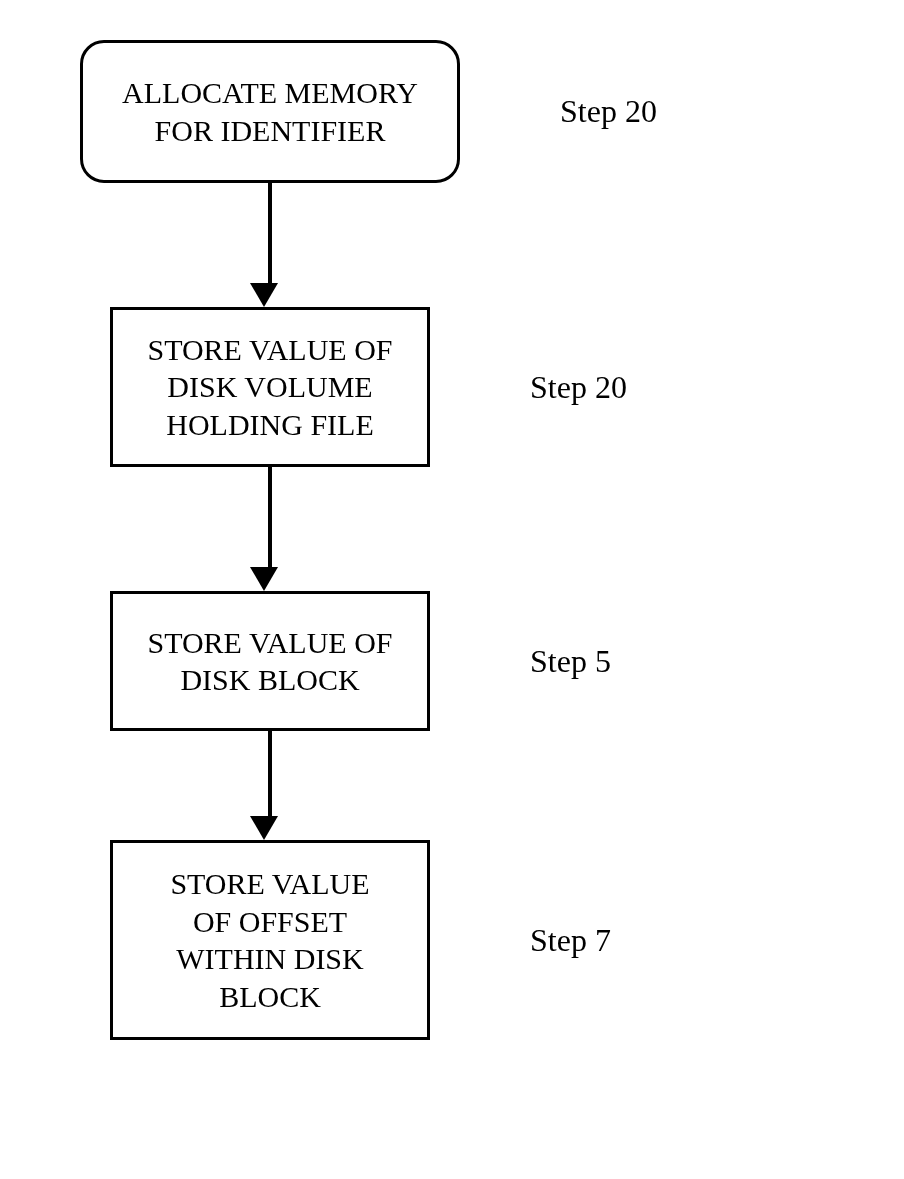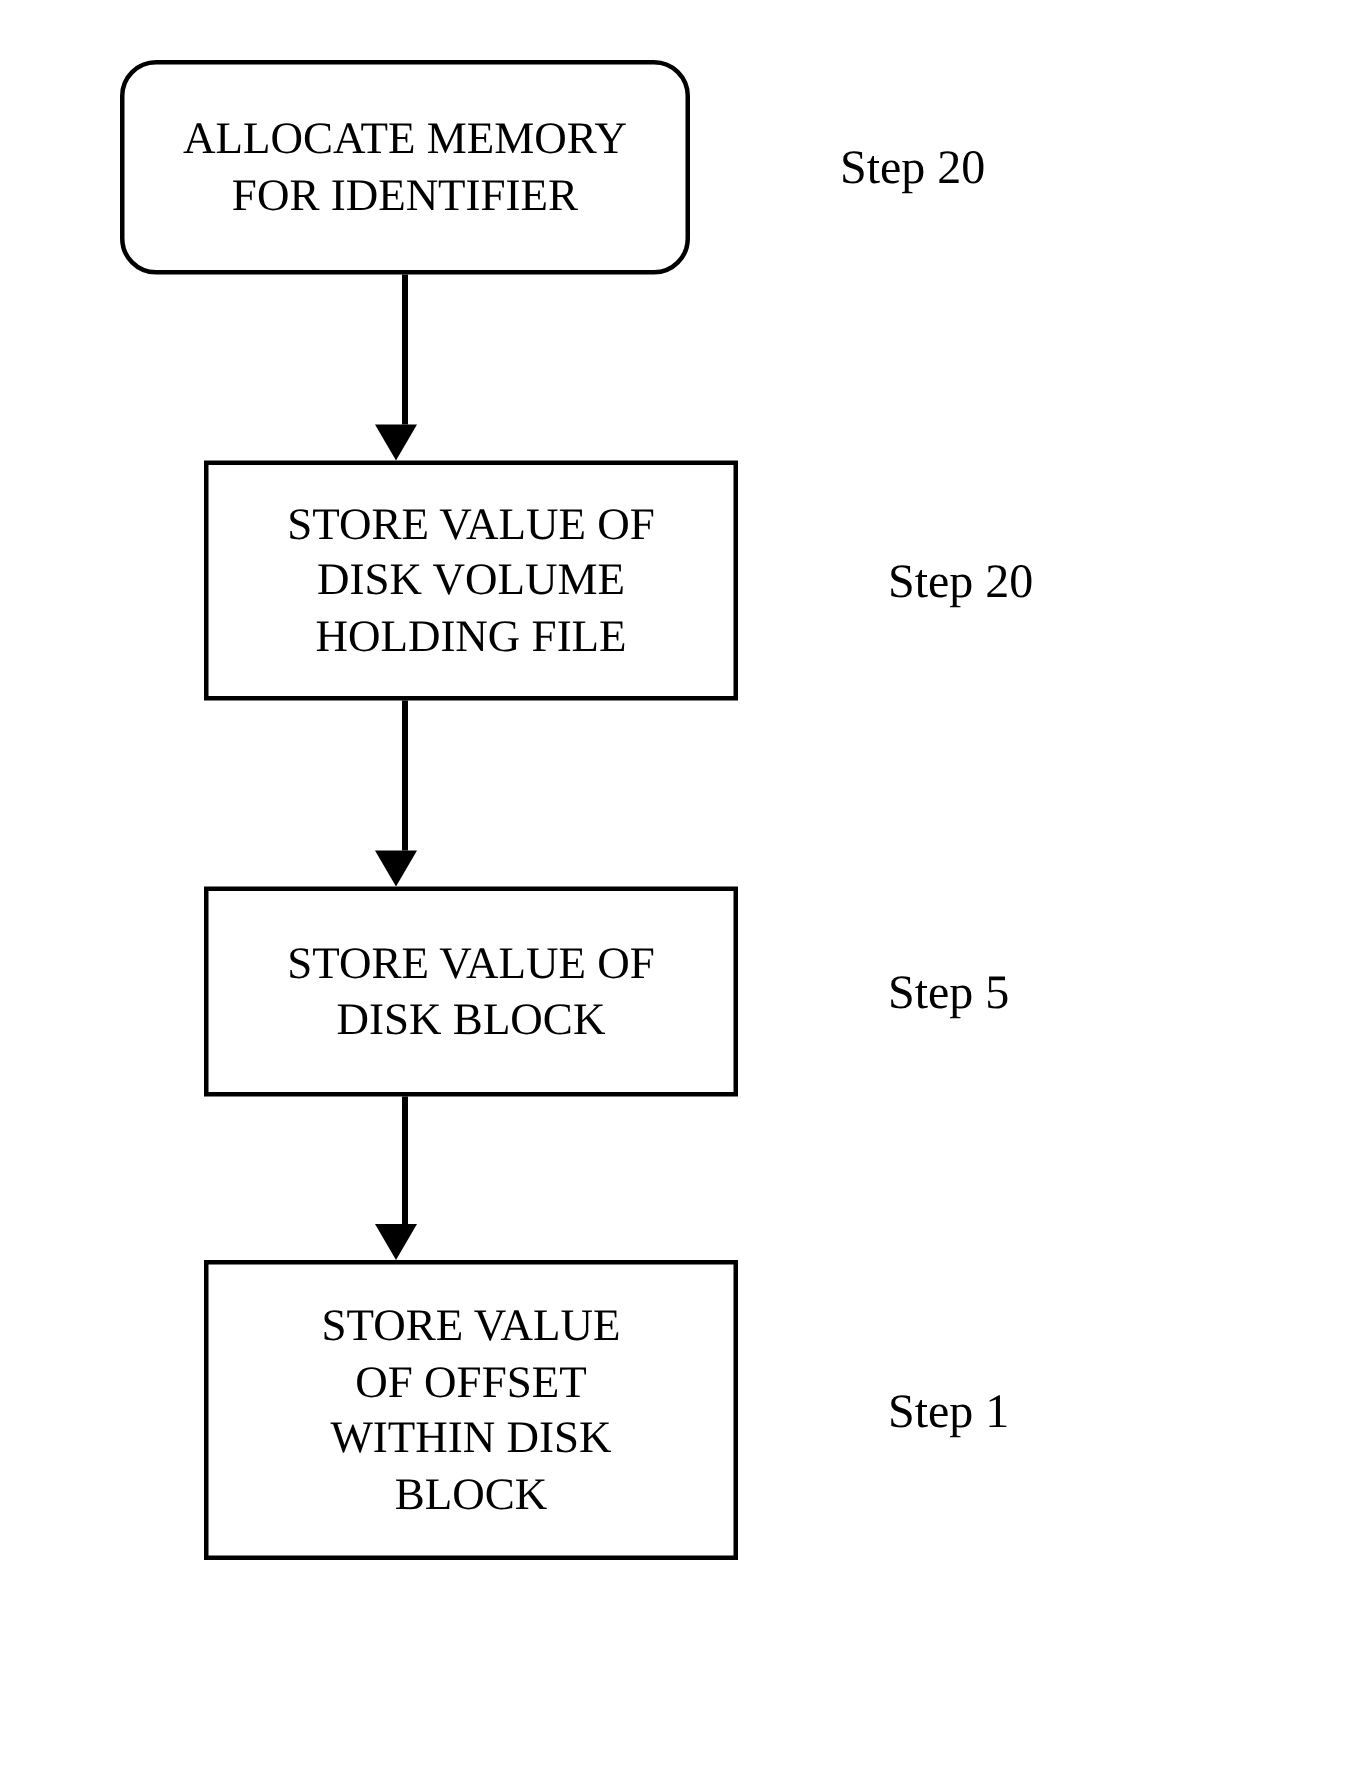--- a/index.html
+++ b/index.html
@@ -36,22 +36,22 @@
       line-height: 1.25;
       padding: 12px 14px;
     }
     .box-rounded {
       border-radius: 24px;
       width: 380px;
       height: 143px;
       margin-left: 20px;
     }
     .box-sharp {
-      width: 356px;
-      margin-left: 76px;
+      width: 320px;
+      margin-left: 50px;
     }
     .step-label {
       font-size: 32px;
       margin-left: 100px;
       white-space: nowrap;
     }
     .arrow-wrapper {
       width: 420px;
       display: flex;
       justify-content: center;
@@ -123,16 +123,16 @@
     <div class="arrow">
       <div class="arrow-line line-85"></div>
       <div class="arrow-head"></div>
     </div>
   </div>
 
   <div class="row">
     <div class="box box-sharp h200">
       <span>STORE VALUE<br>OF OFFSET<br>WITHIN DISK<br>BLOCK</span>
     </div>
-    <div class="step-label">Step 1</div>
+    <div class="step-label">Step 7</div>
   </div>
 
 </div>
 
 </body></html>

